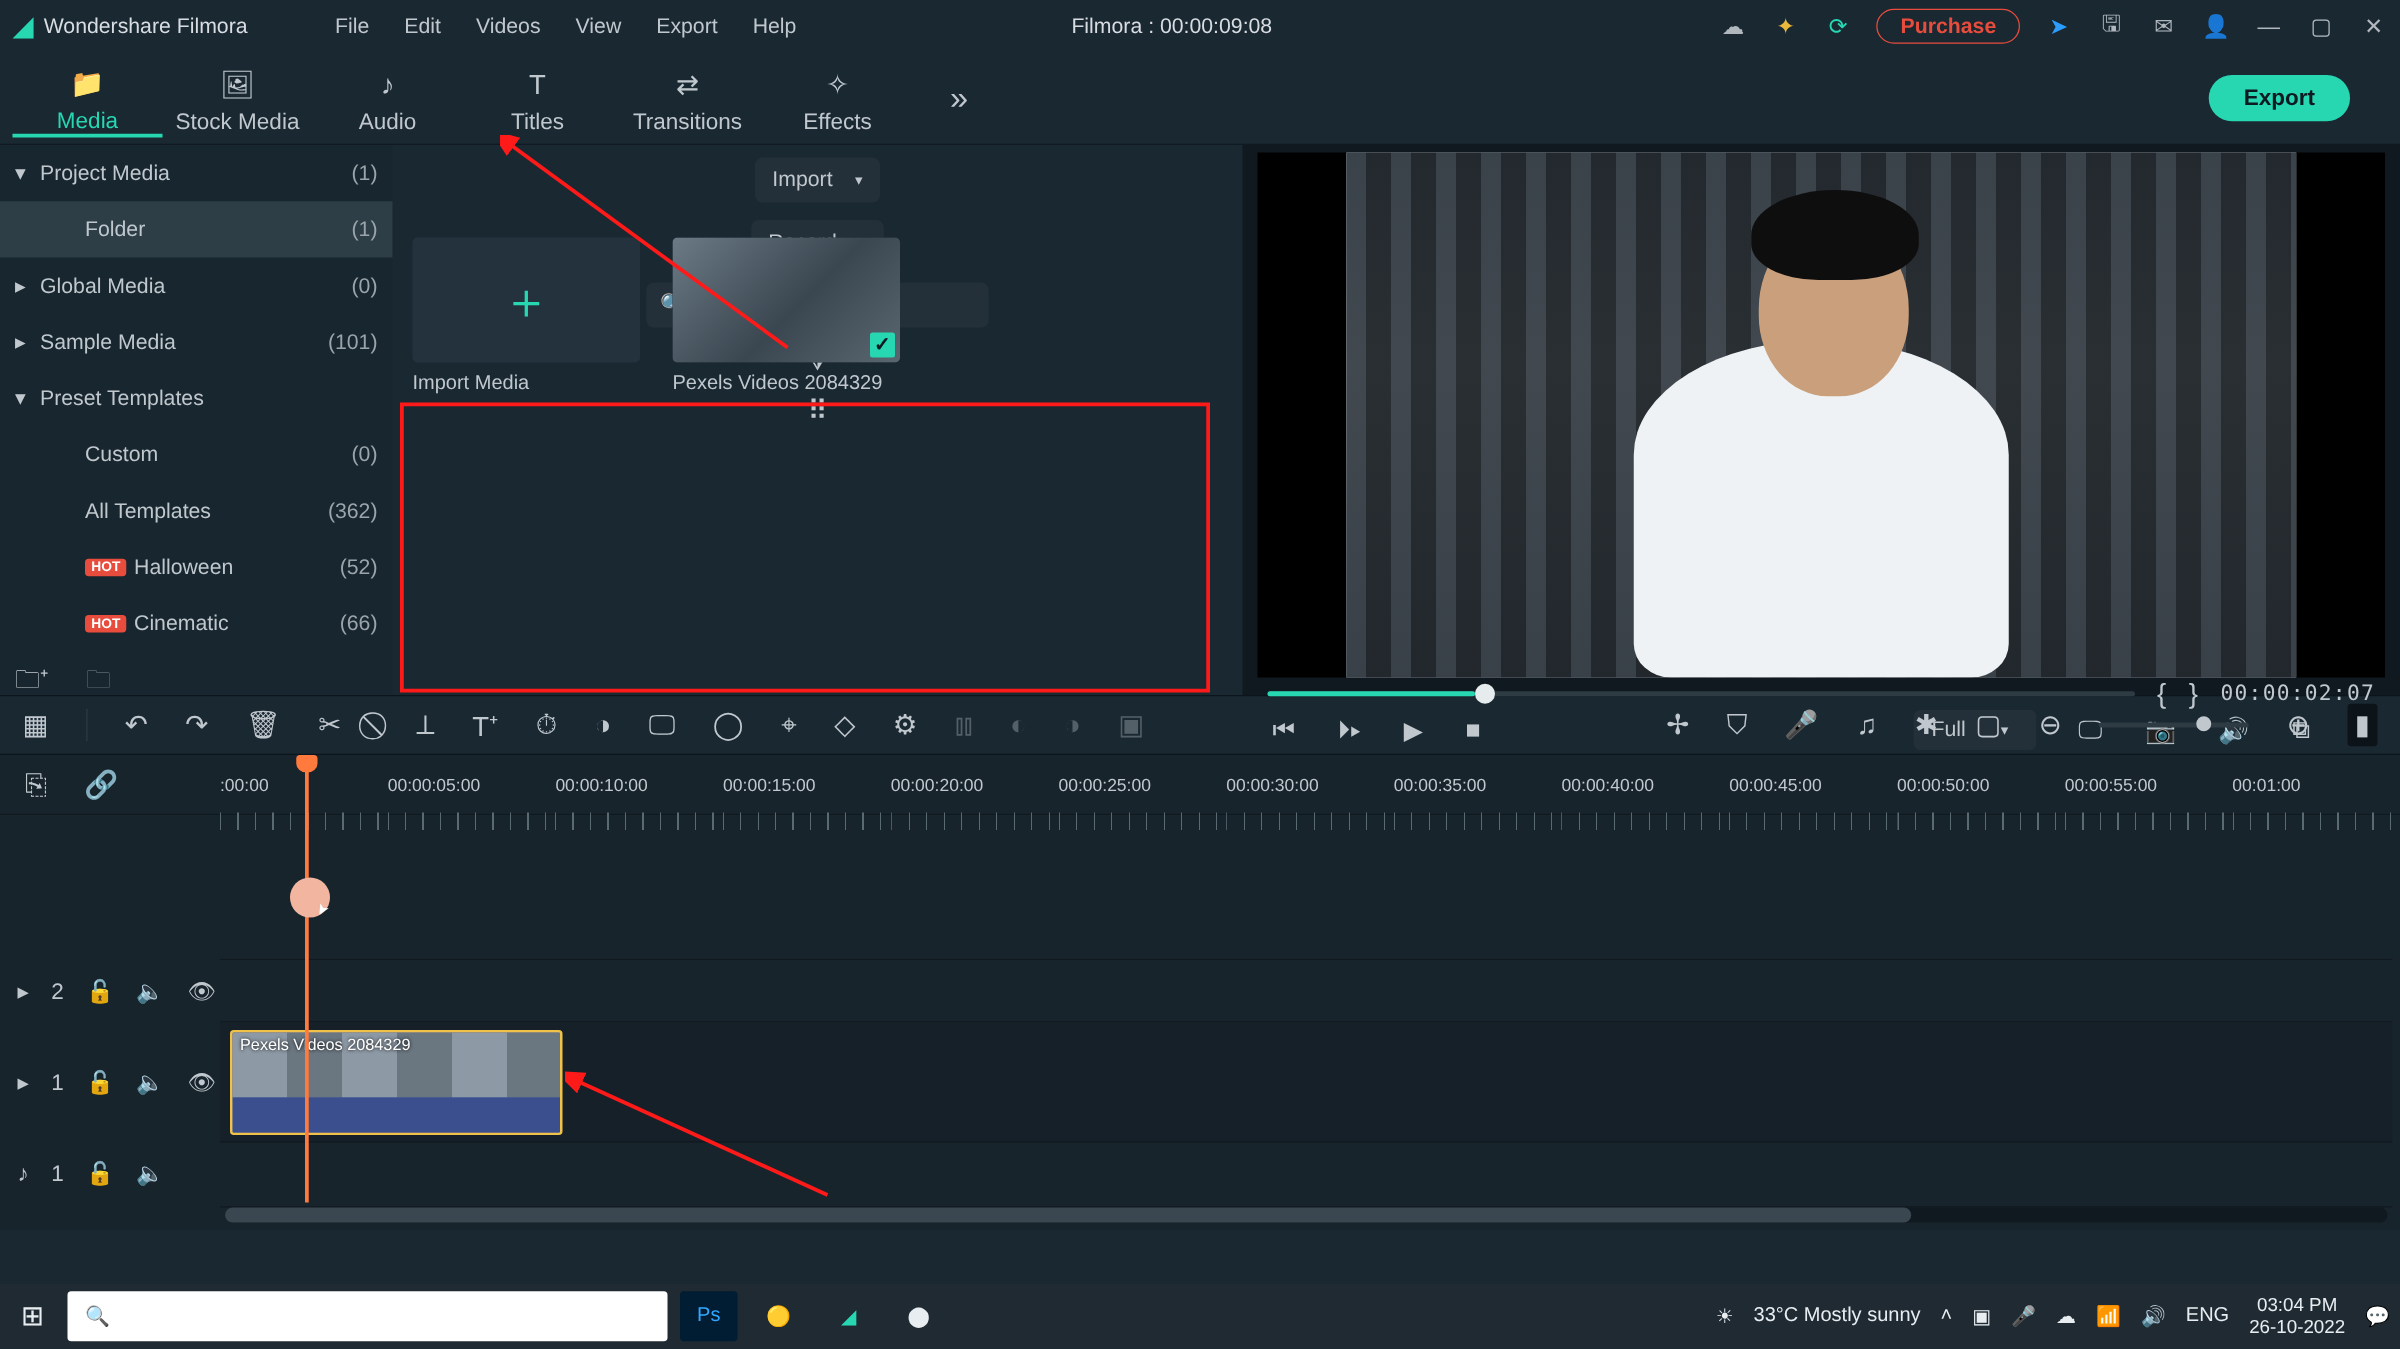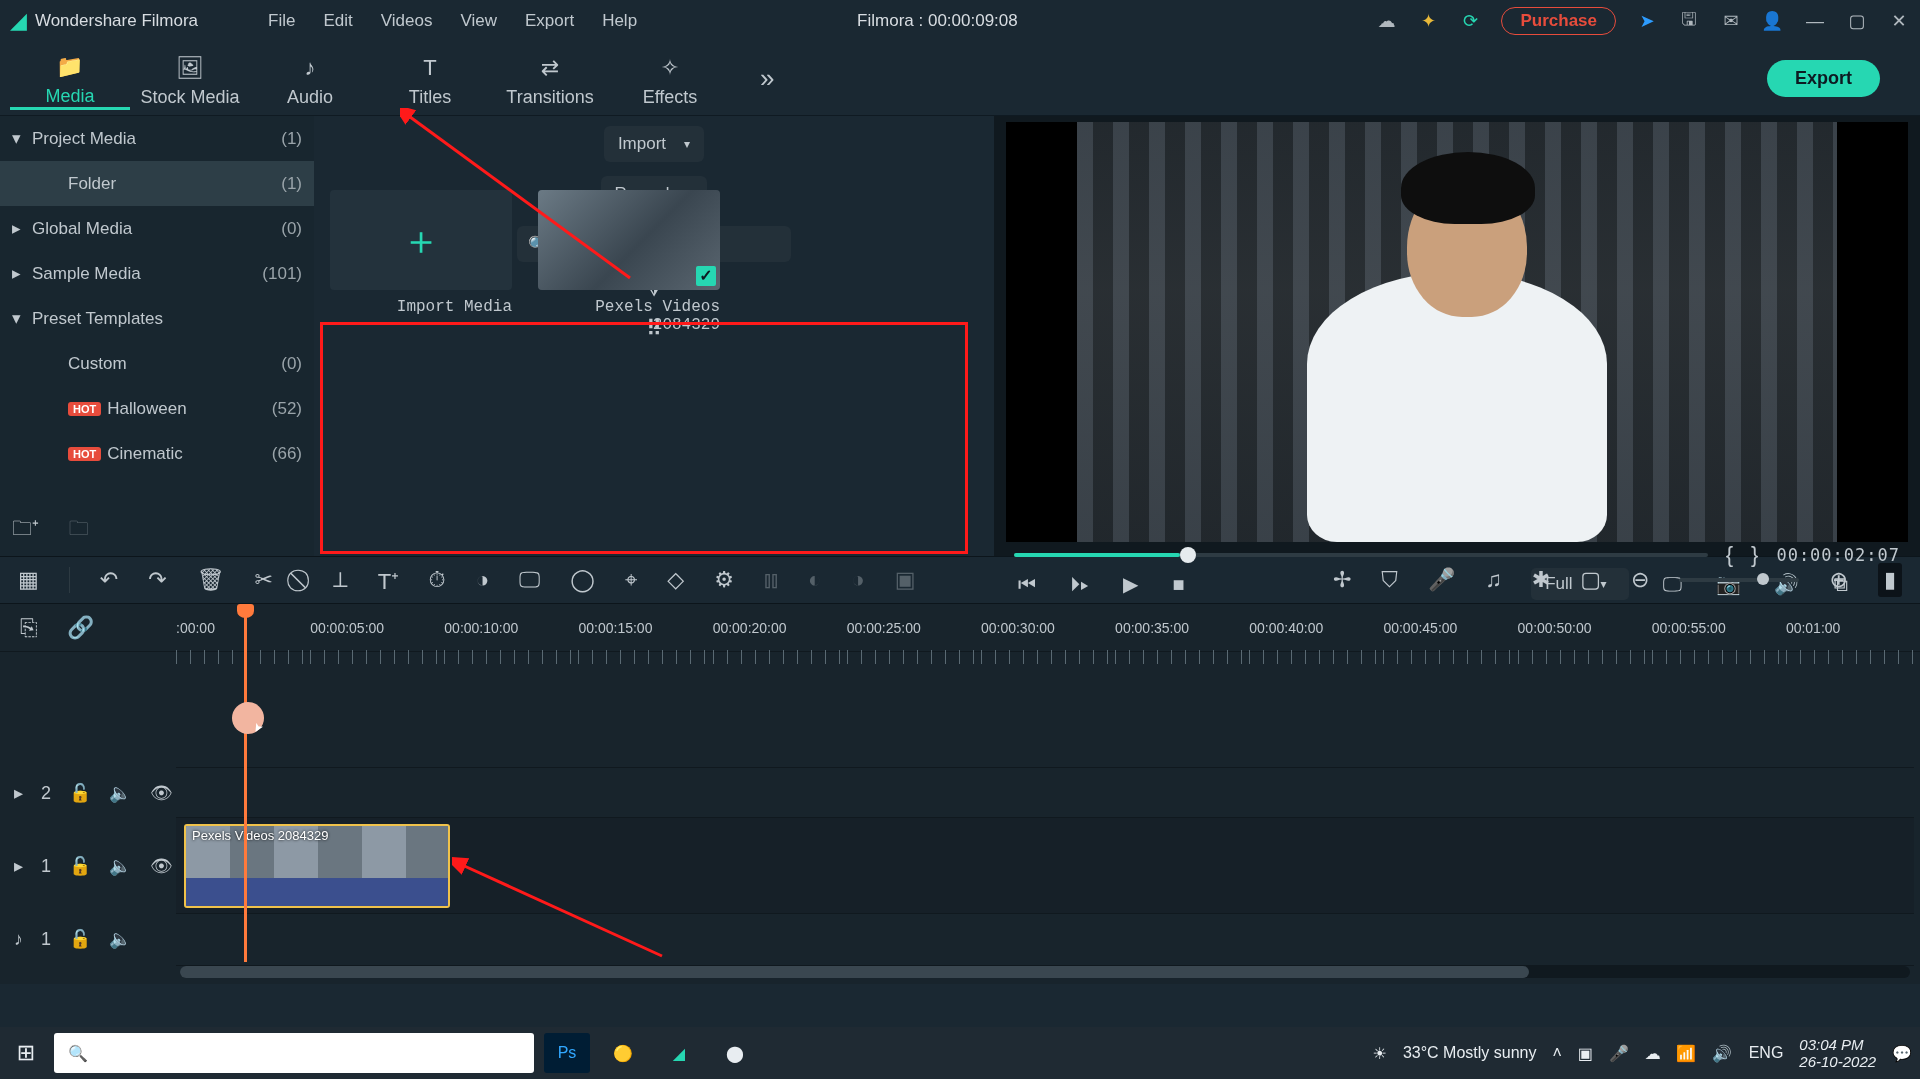--- a/index.html
+++ b/index.html
@@ -41,21 +41,21 @@
 .dd { background: #233039; border-radius: 6px; padding: 8px 14px; display: flex; align-items: center; gap: 18px; font-size: 17px; cursor: pointer; }
 .dd .car { font-size: 12px; }
 .search { flex: 1; background: #233039; border-radius: 6px; display: flex; align-items: center; padding: 8px 12px; gap: 10px; }
 .search input { background: transparent; border: none; outline: none; color: #c0c8ce; font-size: 17px; flex: 1; }
 .assets-bar .bi { width: 30px; text-align: center; font-size: 22px; cursor: pointer; }
 
 .thumbs { display: flex; gap: 26px; margin-top: 14px; }
 .thumb { width: 182px; }
 .thumb .box { height: 100px; background: #23323c; border-radius: 4px; display: flex; align-items: center; justify-content: center; position: relative; overflow: hidden; }
 .thumb .plus { color: #26d7b2; font-size: 40px; font-weight: 300; }
-.thumb .cap { margin-top: 8px; font-size: 16px; text-align: right; font-family: Liberation Mono, monospace; }
+.thumb .cap { margin-top: 8px; font-size: 16px; text-align: left; }
 .vid-thumb { background: linear-gradient(135deg, #6b7a85 0%, #3a4650 55%, #5a6670 100%); width: 100%; height: 100%; position: relative; }
 .vid-thumb::after { content: "✓"; position: absolute; right: 4px; bottom: 4px; background: #26d7b2; color: #0d1a22; width: 20px; height: 20px; text-align: center; border-radius: 2px; font-weight: 700; }
 
 .red-box { position: absolute; border: 3px solid #ff1a1a; left: 6px; top: 206px; width: 648px; height: 232px; pointer-events: none; }
 .arrow-media { position: absolute; left: 86px; top: -8px; width: 250px; height: 190px; pointer-events: none; }
 .arrow-media line { stroke: #ff1a1a; stroke-width: 3; }
 
 
 .preview { width: 926px; background: #10191f; padding: 6px 12px 0 12px; display: flex; flex-direction: column; }
 .preview .viewer { flex: 1; background: #000; display: flex; align-items: center; justify-content: center; }
@@ -112,21 +112,21 @@
 .tl-scroll .bar { height: 100%; width: 78%; background: #3a4750; border-radius: 6px; }
 
 
 .taskbar { position: absolute; left: 0; right: 0; bottom: 0; height: 52px; background: #1f2a33; display: flex; align-items: center; padding: 0 8px; gap: 10px; color: #e8edf1; }
 .taskbar .start { width: 36px; text-align: center; font-size: 22px; }
 .taskbar .srch { width: 480px; height: 40px; background: #fff; border-radius: 3px; display: flex; align-items: center; padding: 0 14px; gap: 12px; color: #5a646b; }
 .taskbar .srch input { border: none; outline: none; font-size: 18px; flex: 1; color: #5a646b; }
 .taskbar .app { width: 46px; height: 40px; display: flex; align-items: center; justify-content: center; border-radius: 3px; }
 .taskbar .sp { flex: 1; }
 .taskbar .tray { display: flex; align-items: center; gap: 16px; font-size: 16px; }
-.taskbar .clock { text-align: left; font-size: 15px; line-height: 17px; font-style: italic; }
+.taskbar .clock { text-align: center; font-size: 15px; line-height: 17px; }
 </style>
 </head>
 <body>
 
 <div class="titlebar">
   <span class="logo">◢</span>
   <span class="appname">Wondershare Filmora</span>
   <div class="menu">
     <span>File</span>
     <span>Edit</span>
@@ -188,20 +188,25 @@
         </div>
         <div class="lib-row">
           <span class="chev">▾</span>
           <span>Preset Templates</span>
           <span class="count"></span>
         </div>
         <div class="lib-row indent">
           <span class="chev"></span>
           <span>Custom</span>
           <span class="count">(0)</span>
+        </div>
+        <div class="lib-row indent">
+          <span class="chev"></span>
+          <span>All Templates</span>
+          <span class="count">(362)</span>
         </div>
         <div class="lib-row indent">
           <span class="chev"></span>
           <span class="hot">HOT</span>
           <span>Halloween</span>
           <span class="count">(52)</span>
         </div>
         <div class="lib-row indent">
           <span class="chev"></span>
           <span class="hot">HOT</span>

